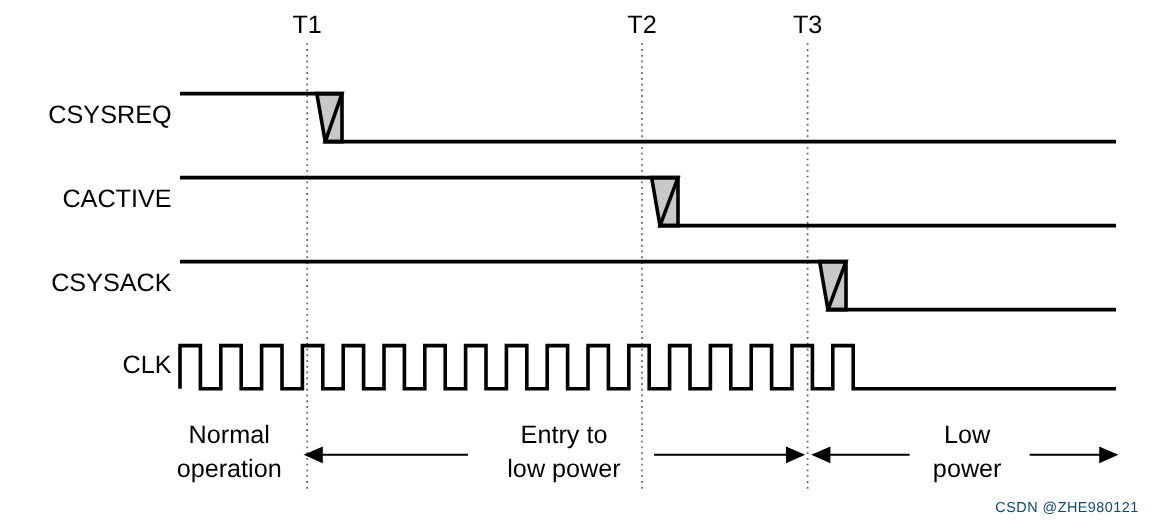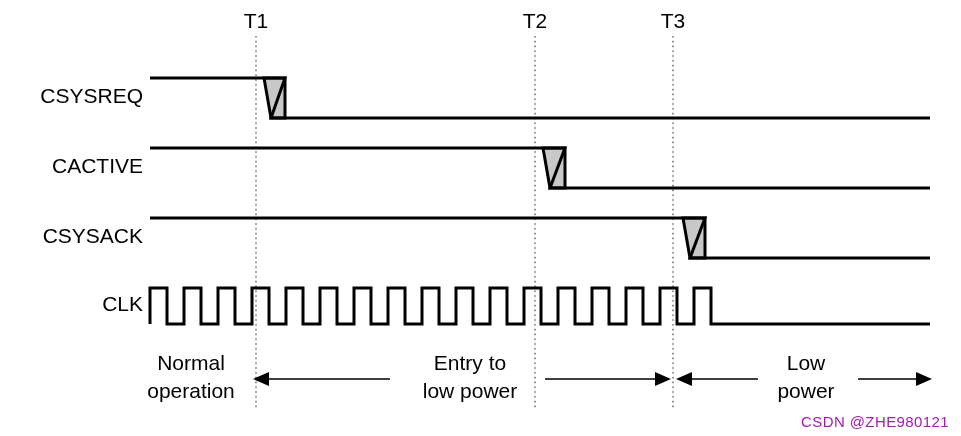--- a/index.html
+++ b/index.html
@@ -70,22 +70,22 @@
     fill: none;
   }
   .arrow-head {
     fill: #000000;
     stroke: none;
   }
   .watermark {
     position: absolute;
     right: 12px;
     bottom: 6px;
-    font-size: 15px;
-    color: #a21caf;
+    font-size: 12px;
+    color: #0c4a6e;
     font-family: "Liberation Sans", sans-serif;
     letter-spacing: 0.4px;
     white-space: nowrap;
   }
 </style>
 </head>
 <body>
 
 <div id="stage">
 

